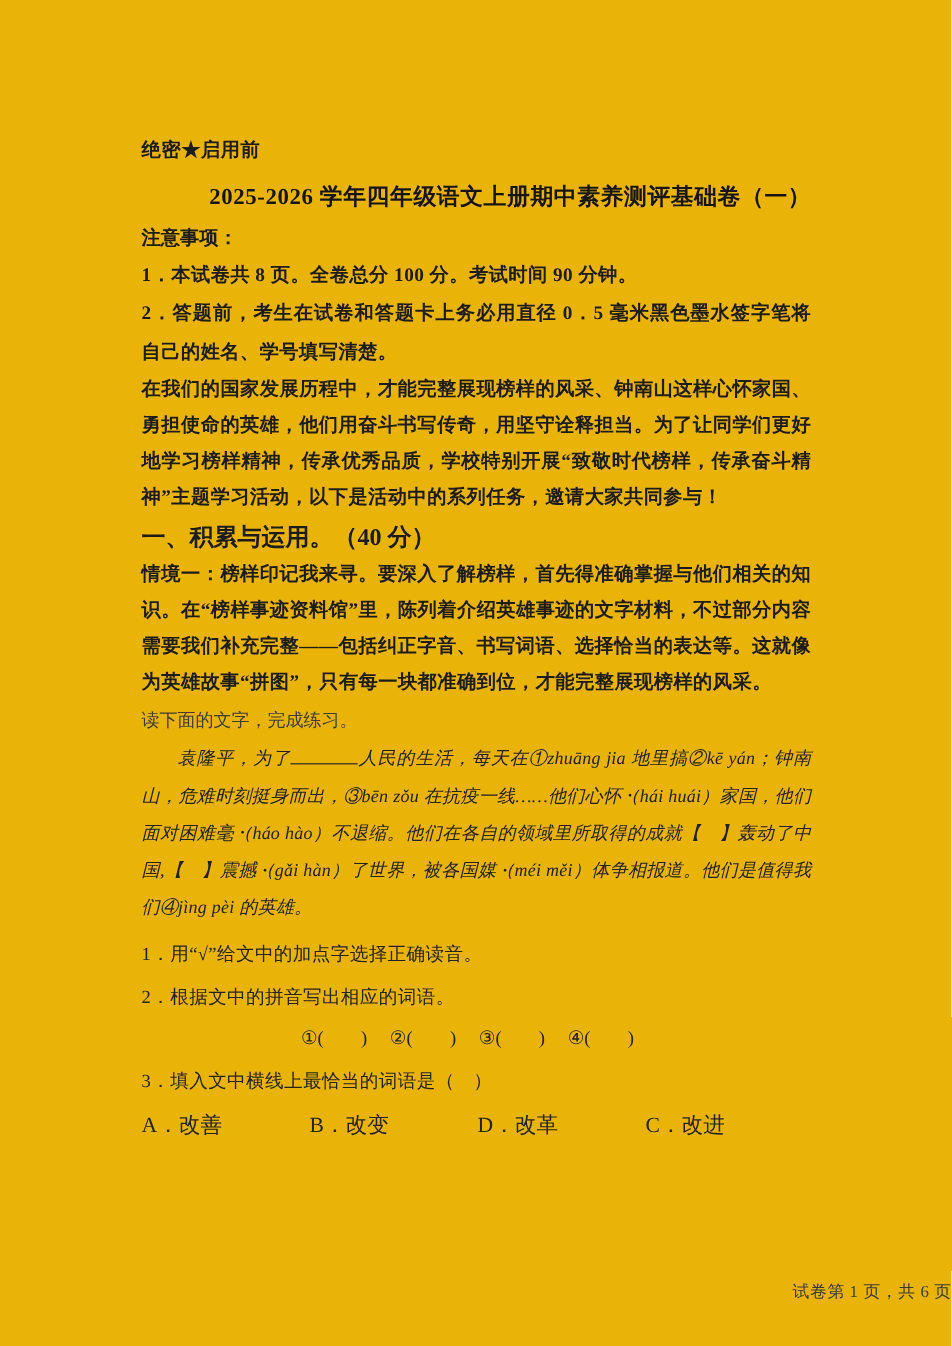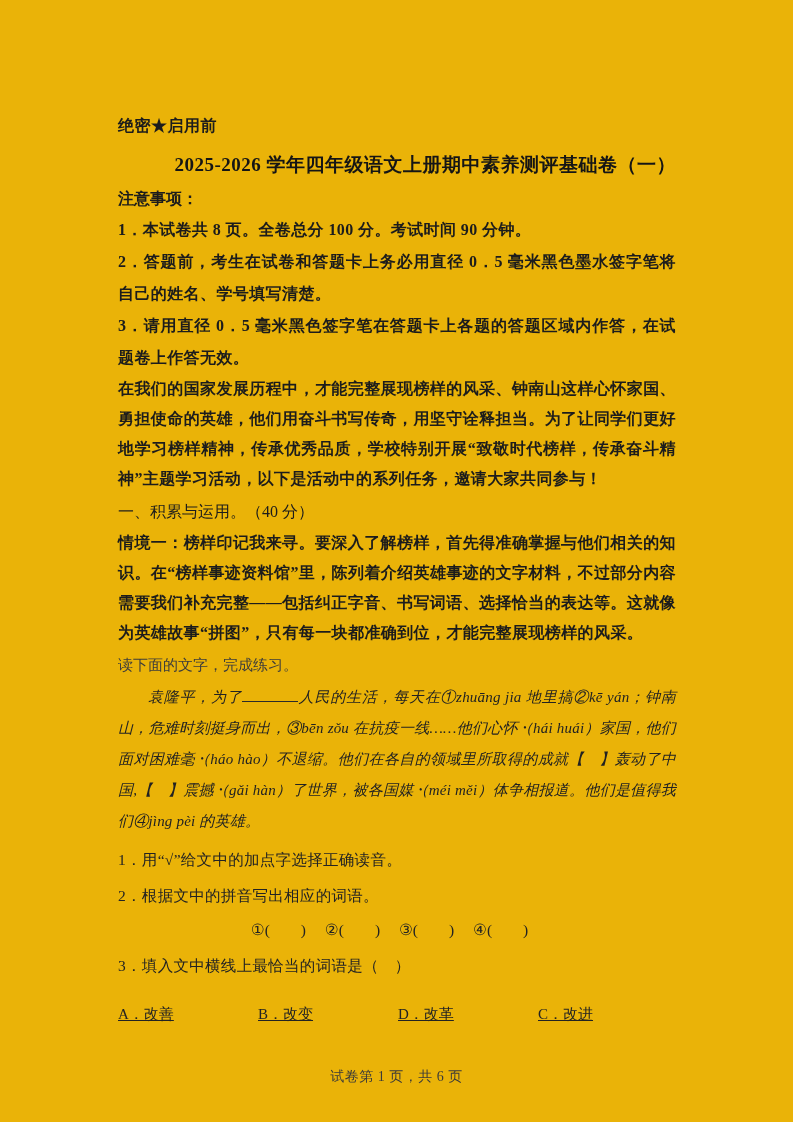--- a/index.html
+++ b/index.html
@@ -53,22 +53,22 @@
   .intro {
     margin: 0;
     font-size: 16px;
     font-weight: bold;
     line-height: 30px;
     text-align: justify;
     letter-spacing: 0.4px;
   }
   .section-heading {
     margin: 2px 0 0 0;
-    font-size: 16px;
-    font-weight: normal;
+    font-size: 20px;
+    font-weight: bold;
     line-height: 32px;
   }
   .scenario {
     margin: 0;
     font-size: 16px;
     font-weight: bold;
     line-height: 30px;
     text-align: justify;
     letter-spacing: 0.4px;
   }
@@ -123,57 +123,55 @@
     line-height: 27px;
     color: #232323;
     text-align: center;
   }
   .blank-item {
     display: inline-block;
     margin-right: 15px;
     white-space: pre;
   }
   .options-row {
-    margin: 22px 0 0 0;
+    margin: 9px 0 0 0;
     display: grid;
     grid-template-columns: 140px 140px 140px 138px;
-    font-size: 15px;
+    font-size: 18px;
     line-height: 27px;
     color: #232323;
-    text-decoration: underline;
   }
   .option {
     white-space: pre;
   }
   .footer {
     position: absolute;
     left: 0;
     right: 0;
     top: 1068px;
-    text-align: center;
+    text-align: right;
     font-size: 14px;
     color: #3a3a3a;
     letter-spacing: 0.5px;
   }
 </style>
 </head>
 <body>
 
 <div class="page">
   <div class="content">
 
     <div class="secrecy">绝密★启用前</div>
 
     <h1 class="title">2025-2026 学年四年级语文上册期中素养测评基础卷（一）</h1>
 
     <div class="notice-heading">注意事项：</div>
 
     <p class="notice-item">1．本试卷共 8 页。全卷总分 100 分。考试时间 90 分钟。</p>
     <p class="notice-item">2．答题前，考生在试卷和答题卡上务必用直径 0．5 毫米黑色墨水签字笔将自己的姓名、学号填写清楚。</p>
-    <p class="notice-item">3．请用直径 0．5 毫米黑色签字笔在答题卡上各题的答题区域内作答，在试题卷上作答无效。</p>
 
     <p class="intro">在我们的国家发展历程中，才能完整展现榜样的风采、钟南山这样心怀家国、勇担使命的英雄，他们用奋斗书写传奇，用坚守诠释担当。为了让同学们更好地学习榜样精神，传承优秀品质，学校特别开展“致敬时代榜样，传承奋斗精神”主题学习活动，以下是活动中的系列任务，邀请大家共同参与！</p>
 
     <div class="section-heading">一、积累与运用。（40 分）</div>
 
     <p class="scenario">情境一：榜样印记我来寻。要深入了解榜样，首先得准确掌握与他们相关的知识。在“榜样事迹资料馆”里，陈列着介绍英雄事迹的文字材料，不过部分内容需要我们补充完整——包括纠正字音、书写词语、选择恰当的表达等。这就像为英雄故事“拼图”，只有每一块都准确到位，才能完整展现榜样的风采。</p>
 
     <p class="reading-instruction">读下面的文字，完成练习。</p>
 
     <p class="passage"><span>袁隆平，为了</span><span class="passage-blank"></span><span>人民的生活，每天在①zhuāng jia 地里搞②kē yán；钟南山，危难时刻挺身而出，③bēn zǒu 在抗疫一线……他们心</span><span class="dotted">怀</span><span>（hái huái）家国，他们面对困难</span><span class="dotted">毫</span><span>（háo hào）不退缩。他们在各自的领域里所取得的成就【　】轰动了中国,【　】震</span><span class="dotted">撼</span><span>（gǎi hàn）了世界，被各国</span><span class="dotted">媒</span><span>（méi měi）体争相报道。他们是值得我们④jìng pèi 的英雄。</span></p>

